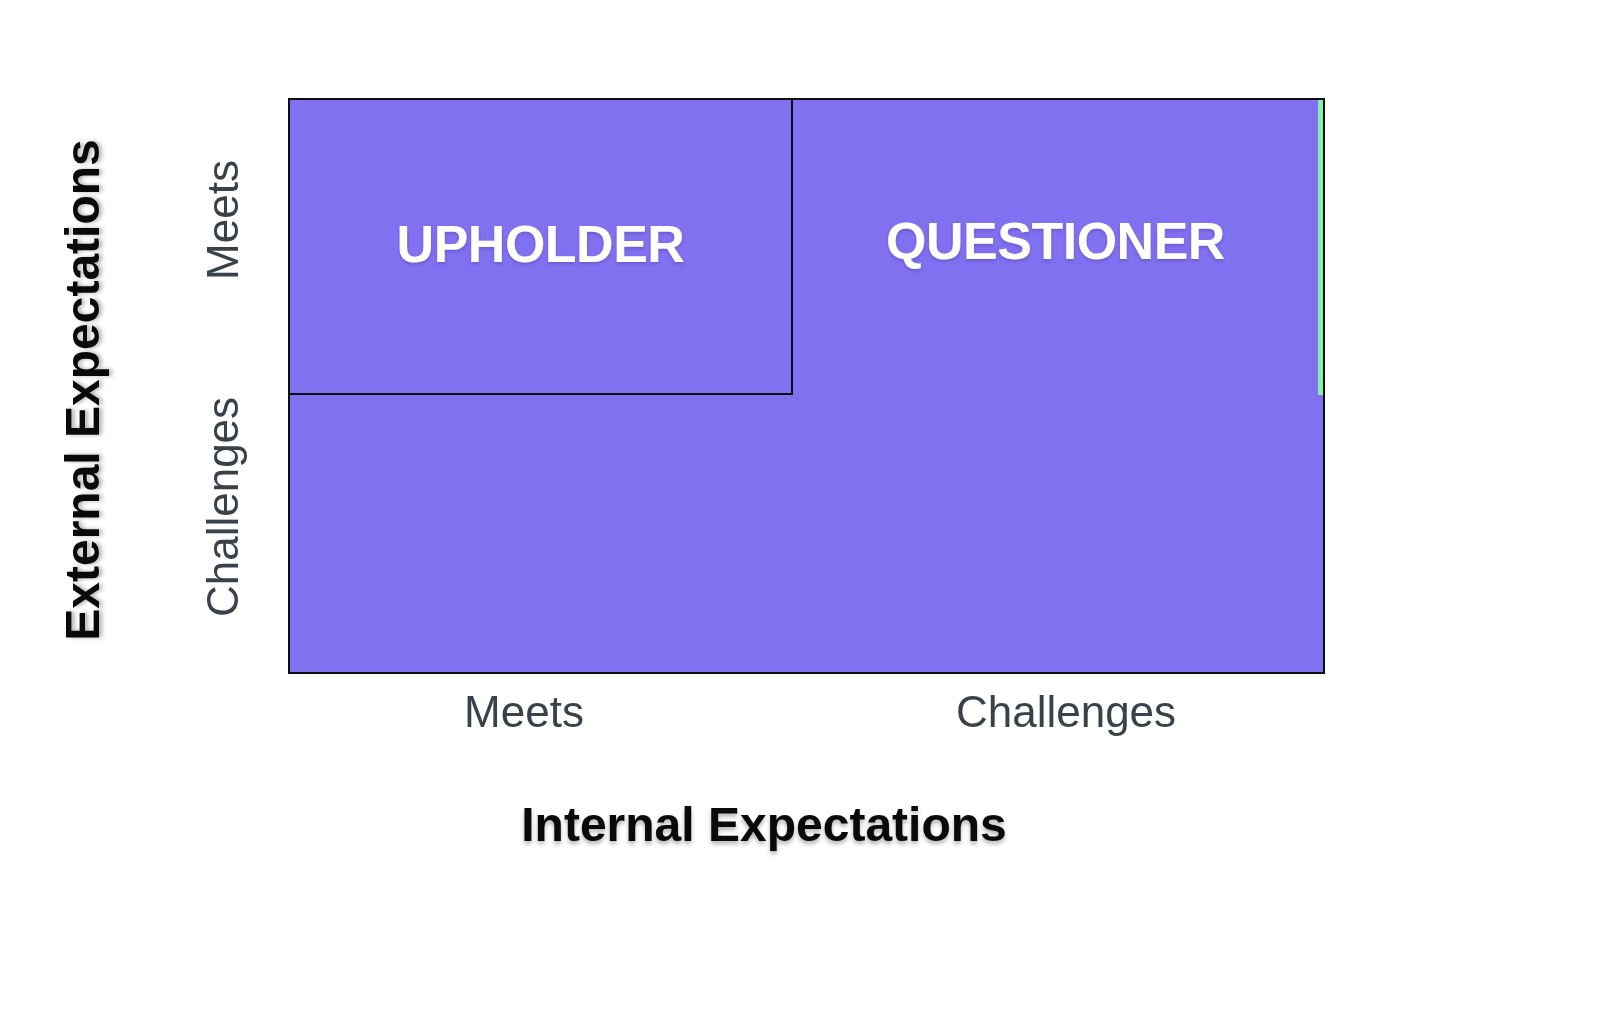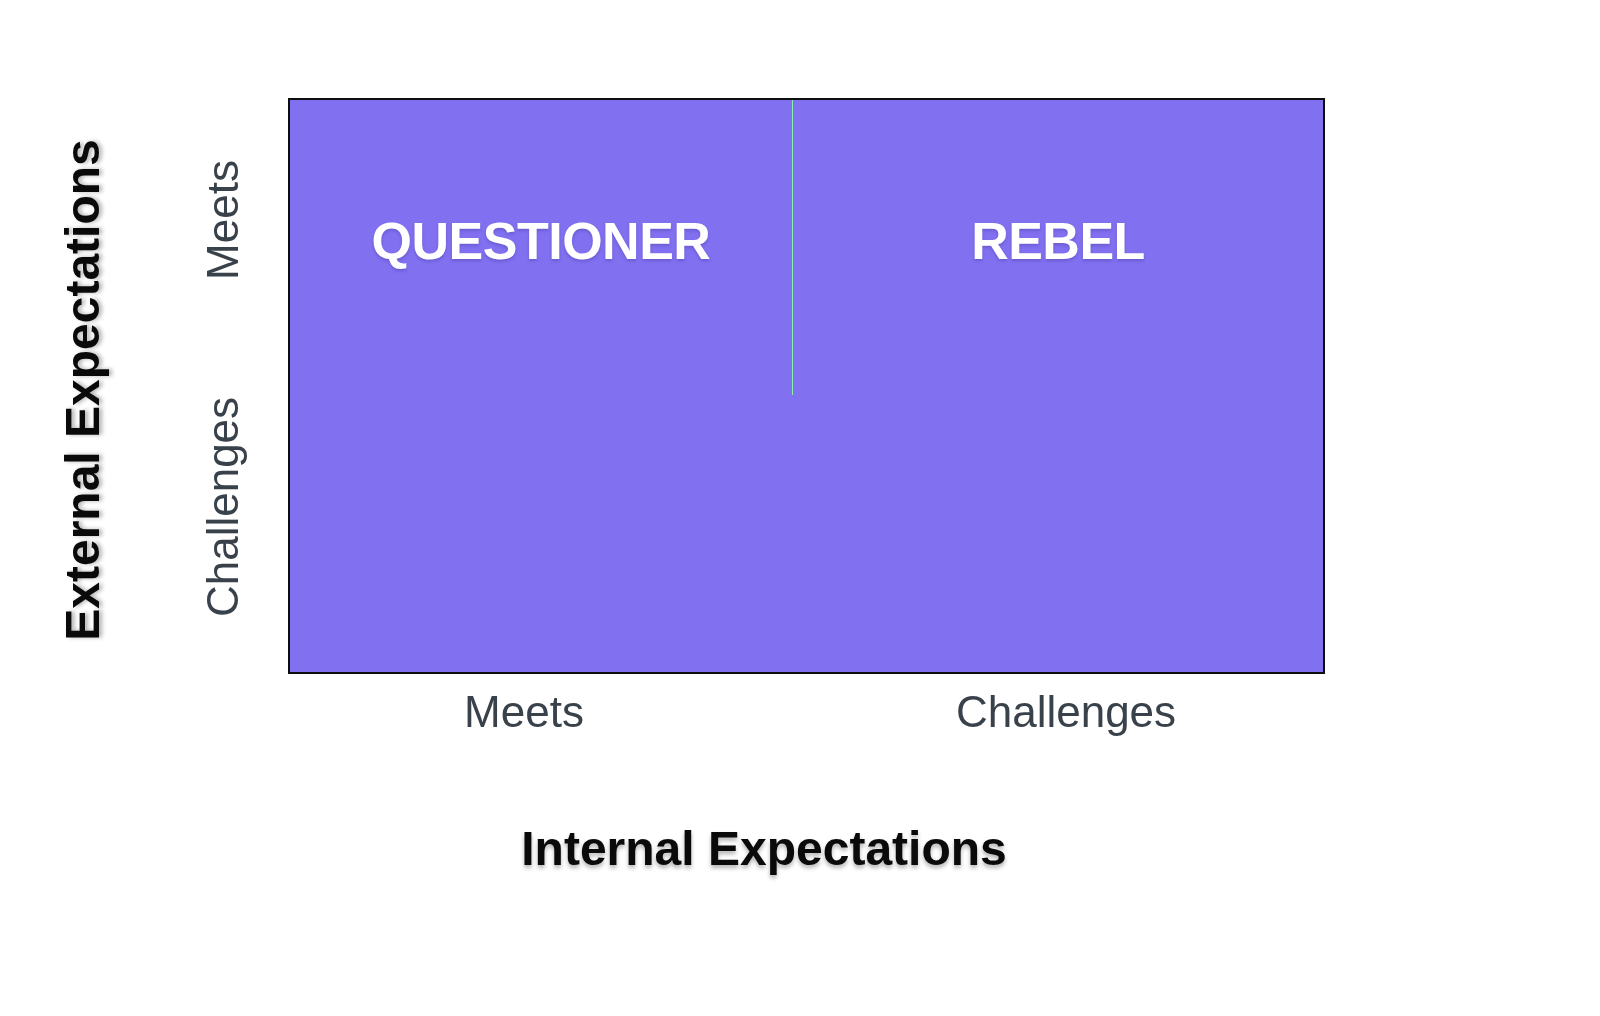--- a/index.html
+++ b/index.html
@@ -31,21 +31,21 @@
     grid-template-rows: 295px 1fr;
   }
   .quadrant {
     display: flex;
     align-items: center;
     justify-content: center;
     box-sizing: border-box;
   }
   .q-tl { border-right: 2px solid #0e0e0e; border-bottom: 2px solid #0e0e0e; }
   .q-tr { border-bottom: 2px solid #0e0e0e; }
-  .q-bl { border-right: 1px solid #86efac; }
+  .q-bl { border-right: 5px solid #86efac; }
   .quadrant-label {
     color: #ffffff;
     font-size: 52px;
     font-weight: 700;
     letter-spacing: -0.5px;
     text-shadow: 0 2px 3px rgba(40, 30, 120, 0.25);
     white-space: nowrap;
   }
   .q-tl .quadrant-label, .q-tr .quadrant-label { margin-top: -6px; }
   .q-bl .quadrant-label, .q-br .quadrant-label { margin-top: -14px; }
@@ -59,21 +59,21 @@
     white-space: nowrap;
     text-shadow: 0 3px 4px rgba(0, 0, 0, 0.30);
   }
   .y-axis-title {
     left: 82px;
     top: 390px;
     transform: translate(-50%, -50%) rotate(-90deg);
   }
   .x-axis-title {
     left: 764px;
-    top: 848px;
+    top: 824px;
     transform: translate(-50%, -50%);
   }
 
   
   .tick {
     position: absolute;
     color: #39424b;
     font-size: 44px;
     font-weight: 400;
     white-space: nowrap;
@@ -89,25 +89,25 @@
 <body>
 
 <div class="canvas">
 
   <div class="axis-title y-axis-title">External Expectations</div>
 
   <div class="tick y-tick y-tick-top">Meets</div>
   <div class="tick y-tick y-tick-bottom">Challenges</div>
 
   <div class="grid">
+    <div class="quadrant q-tl">
+      <span class="quadrant-label">UPHOLDER</span>
+    </div>
     <div class="quadrant q-bl">
       <span class="quadrant-label">QUESTIONER</span>
-    </div>
-    <div class="quadrant q-br">
-      <span class="quadrant-label">REBEL</span>
     </div>
   </div>
 
   <div class="tick x-tick x-tick-left">Meets</div>
   <div class="tick x-tick x-tick-right">Challenges</div>
 
   <div class="axis-title x-axis-title">Internal Expectations</div>
 
 </div>
 

